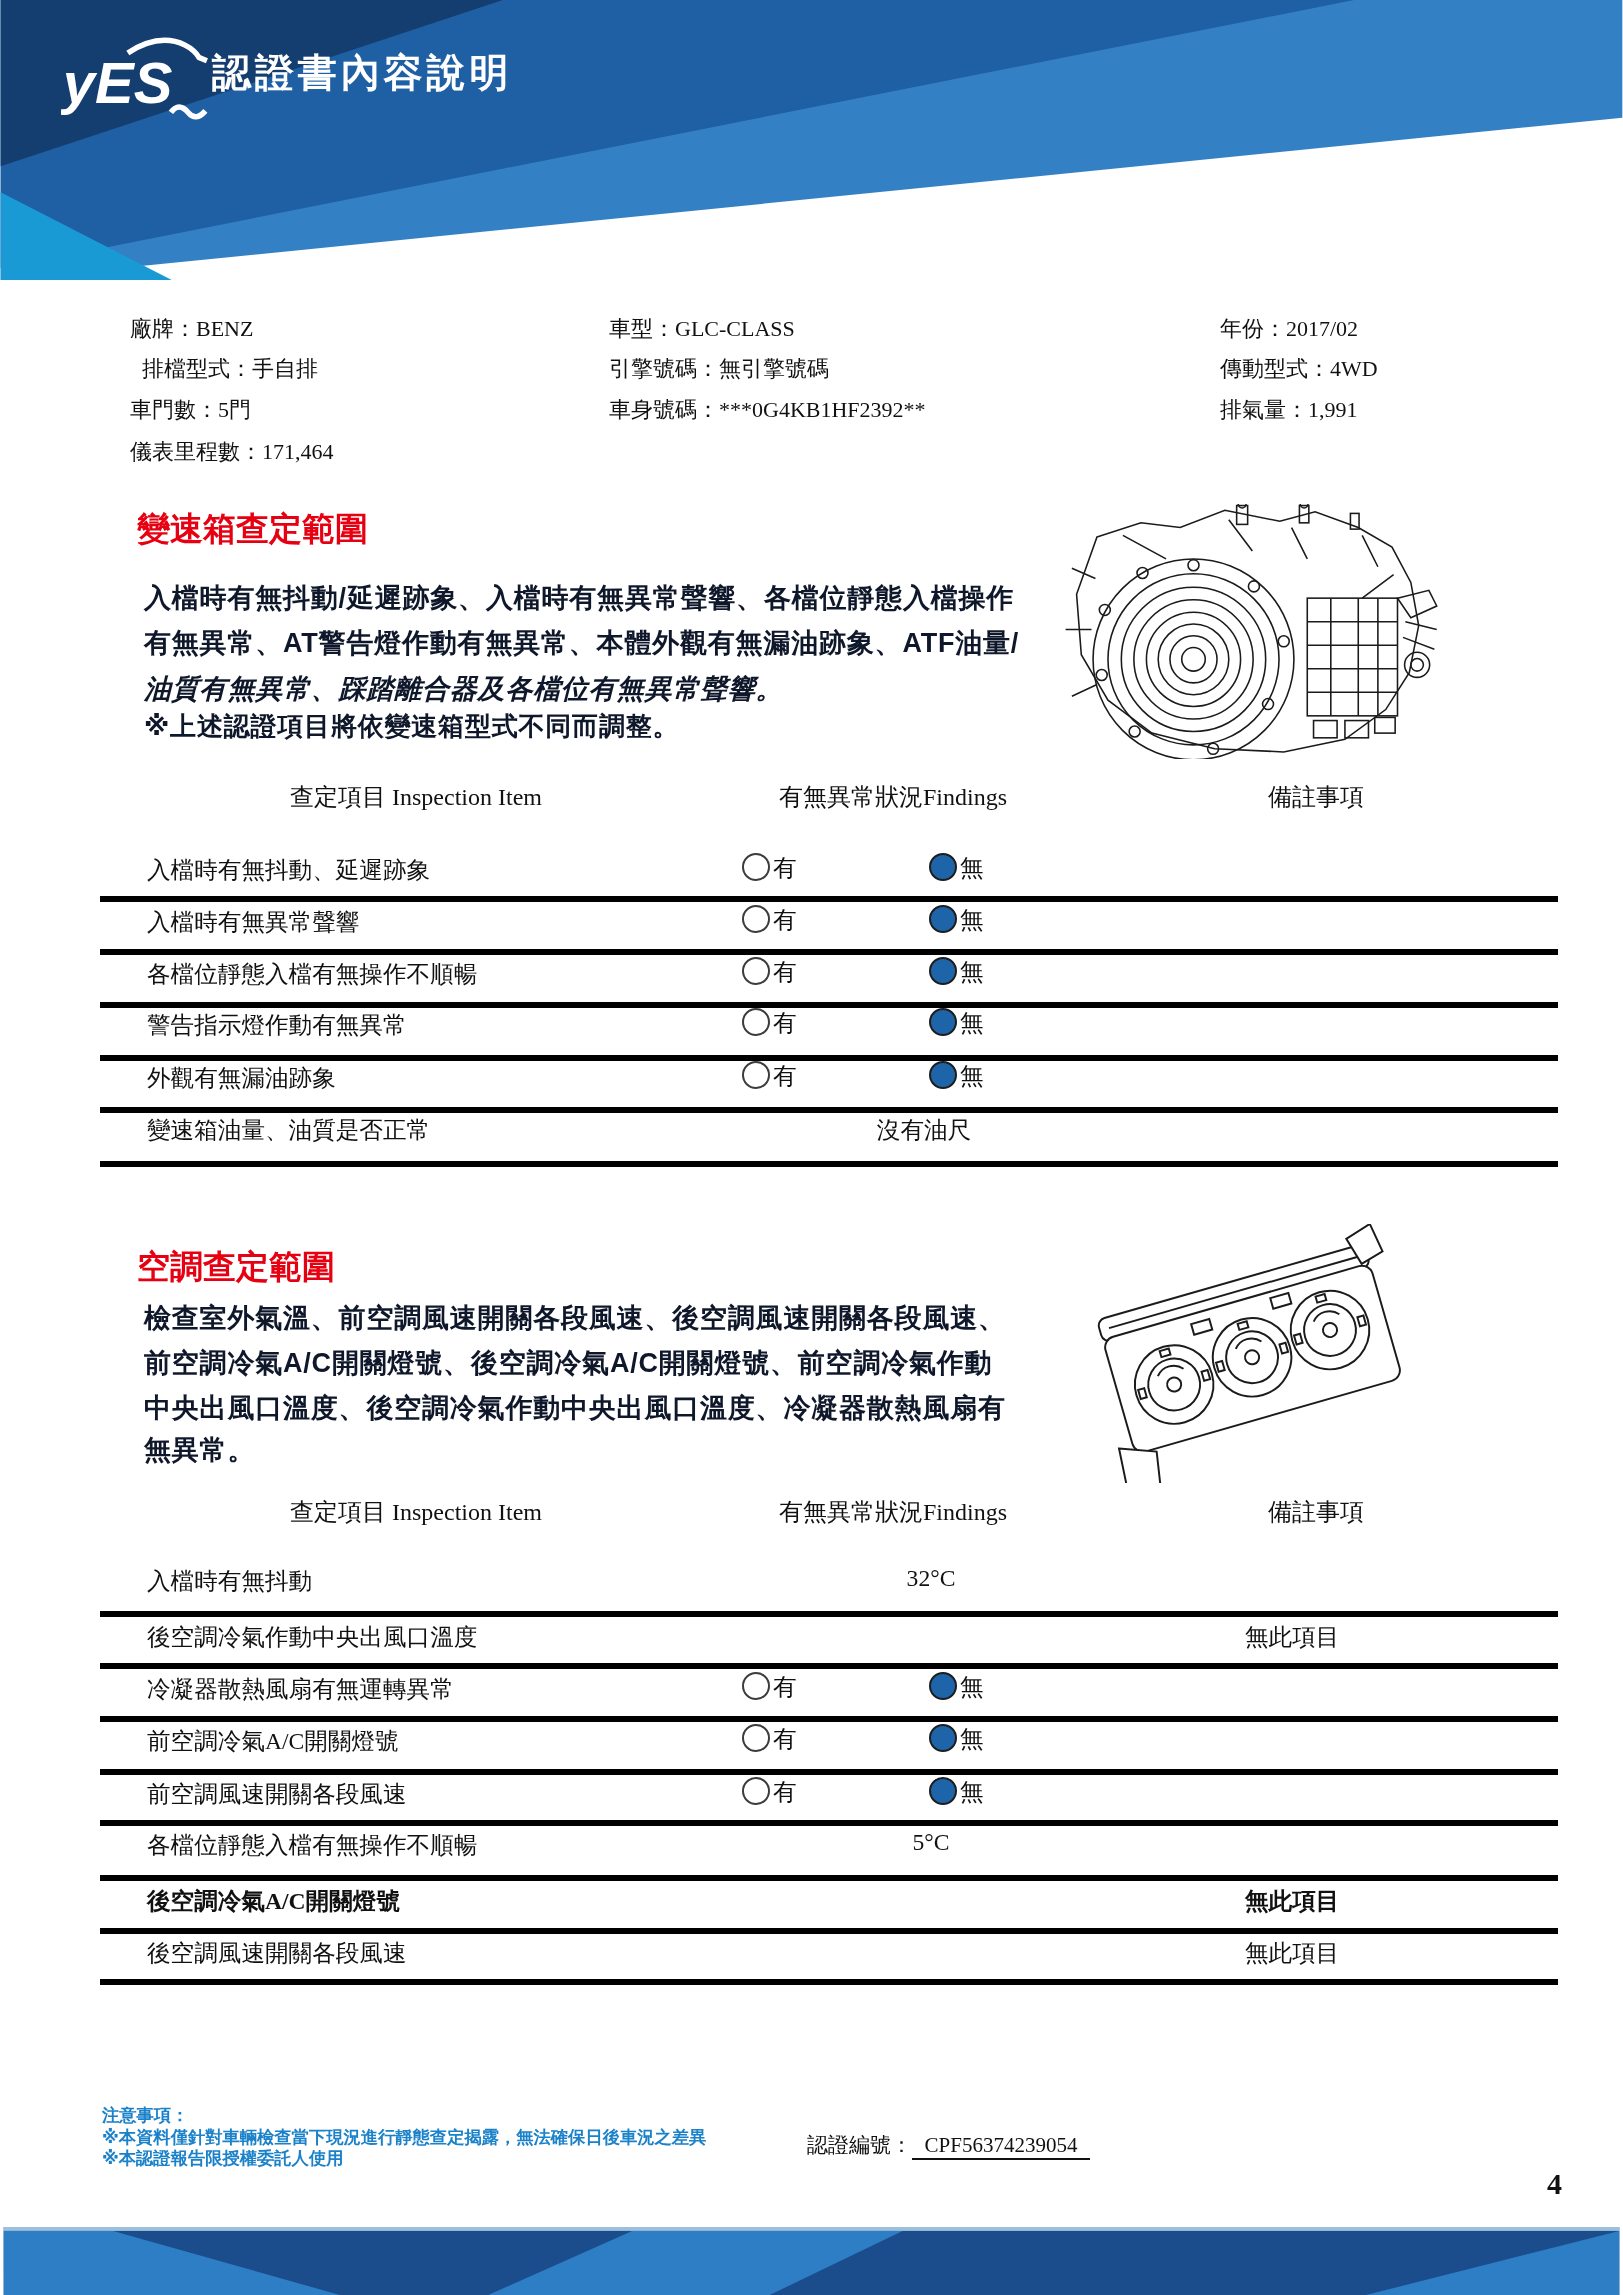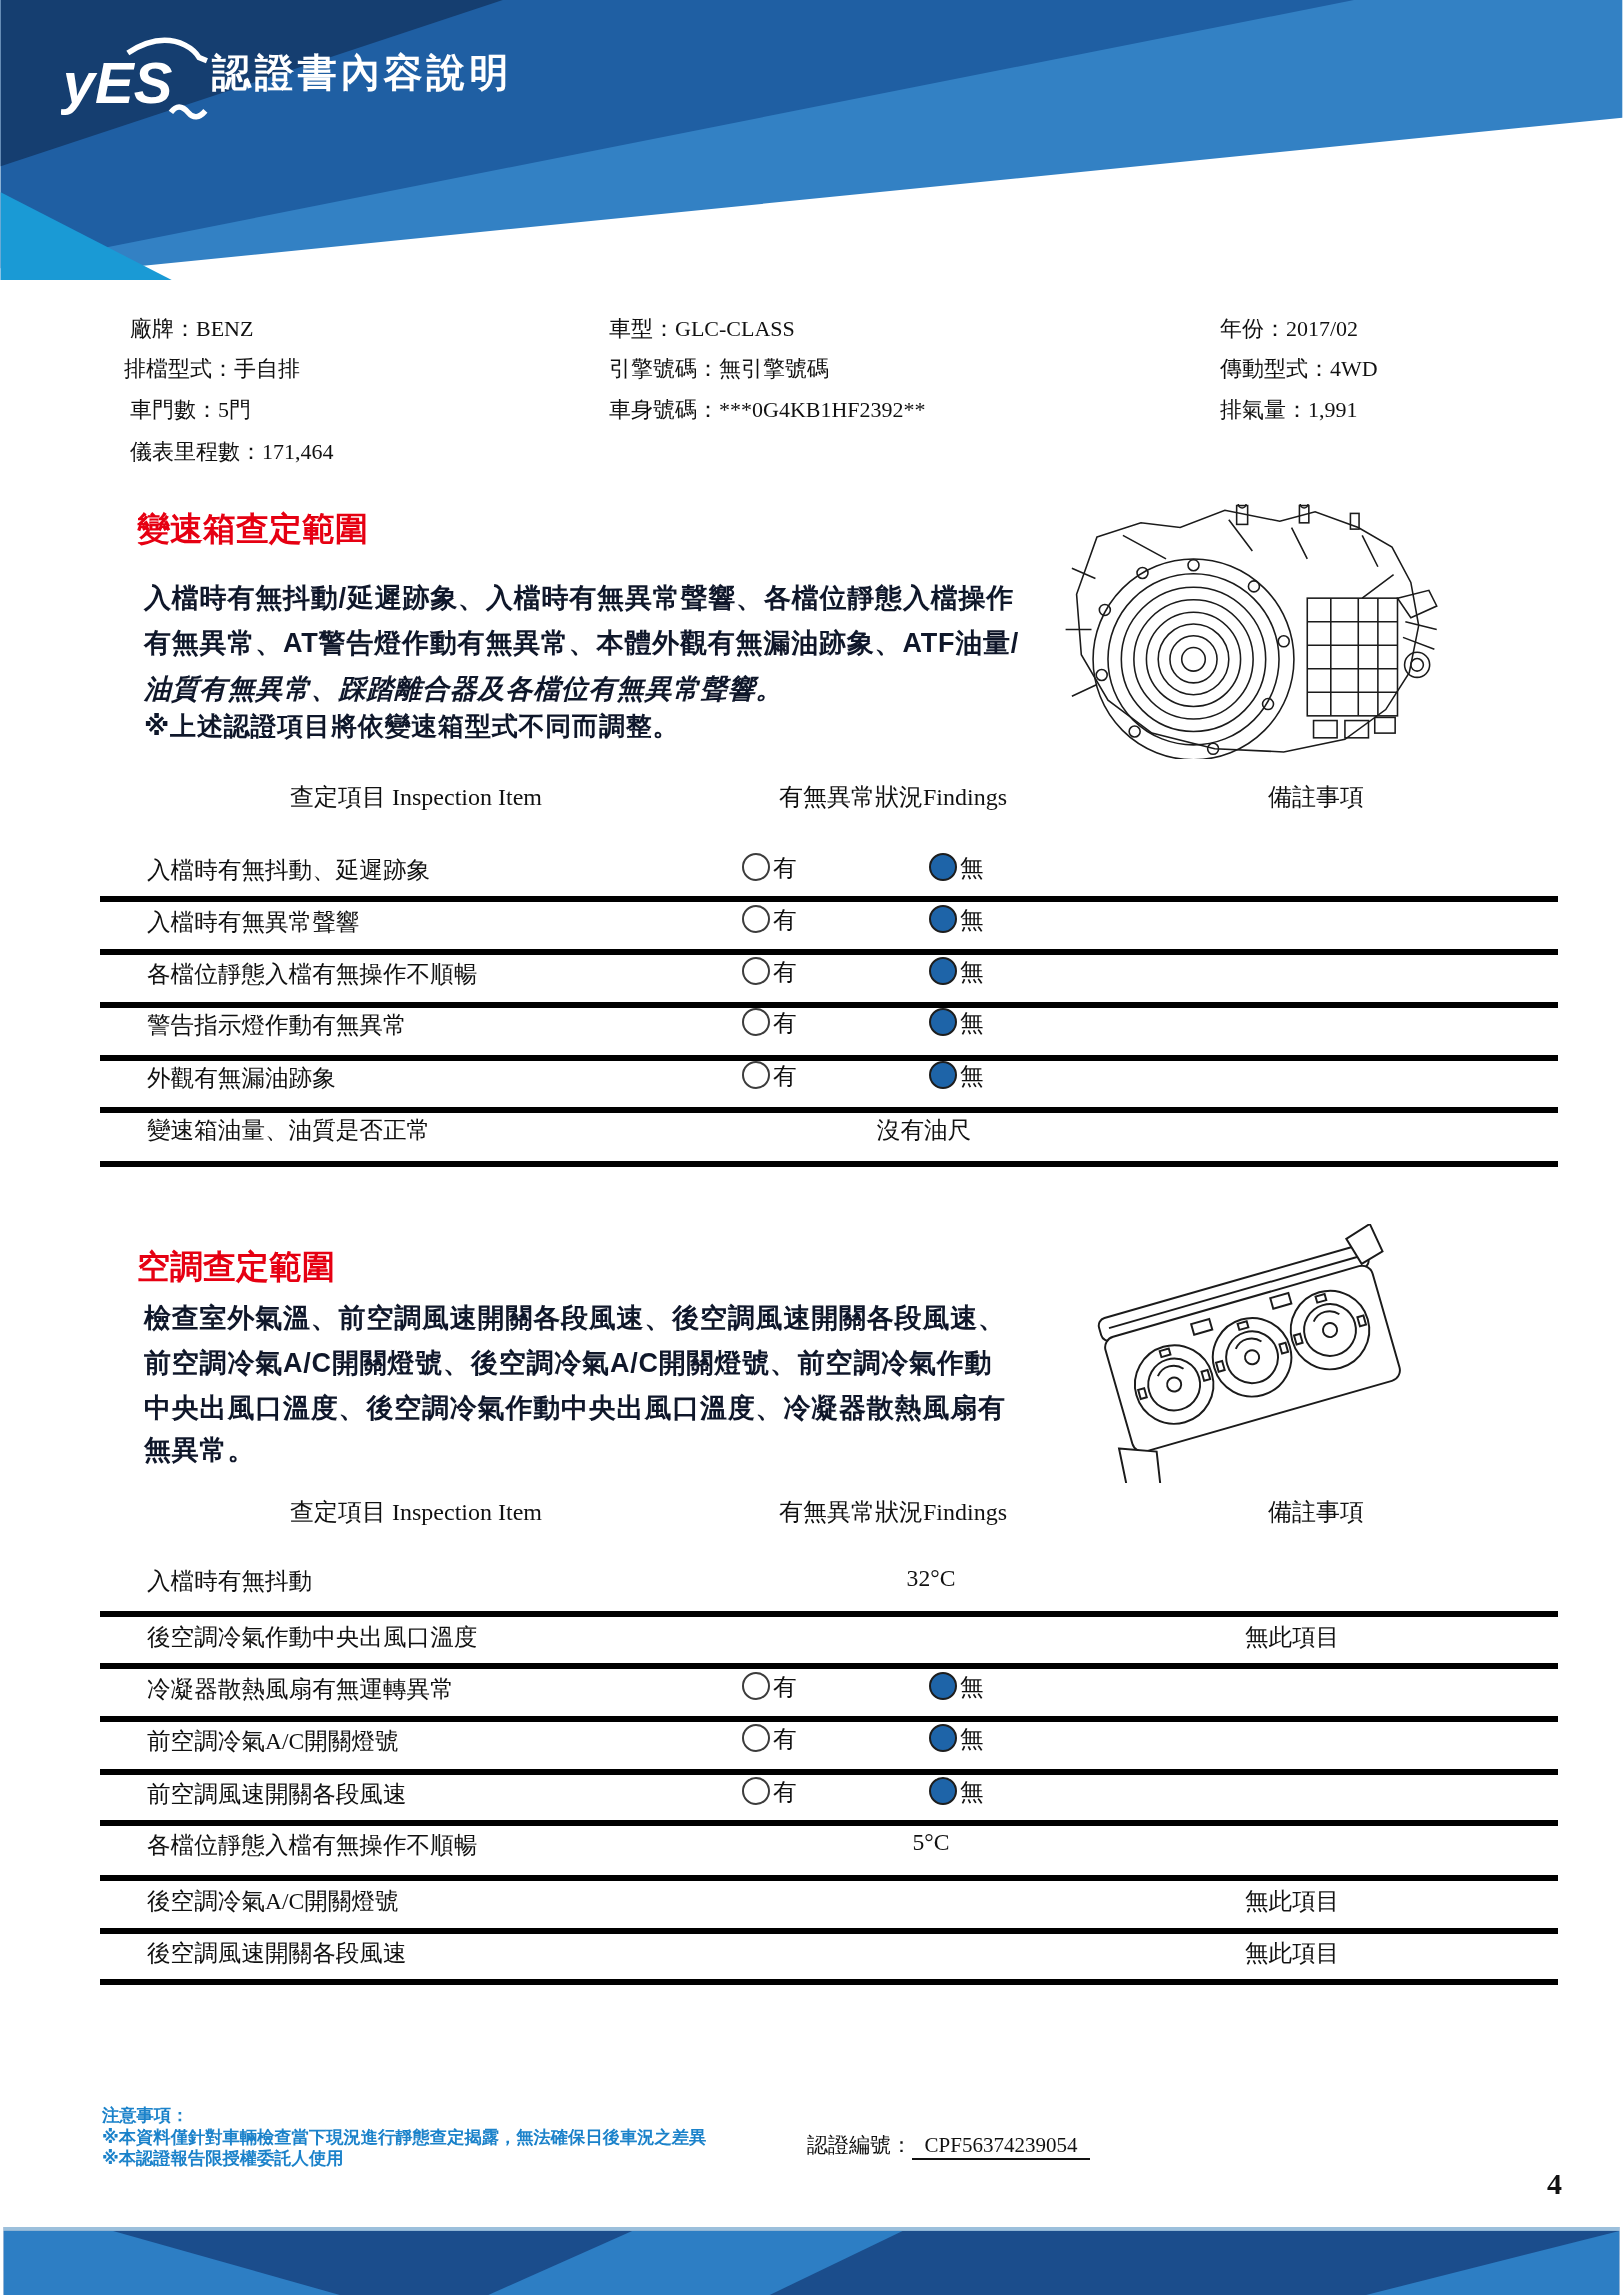--- a/index.html
+++ b/index.html
@@ -66,21 +66,21 @@
     <text x="2" y="92" font-family="Liberation Sans, sans-serif" font-style="italic" font-weight="bold" font-size="74" fill="#ffffff">yES</text>
     <path d="M140,104 q10,-14 22,0 q10,12 22,-2" fill="none" stroke="#fff" stroke-width="7"></path>
   </svg>
 
   <div class="hdr-title">認證書內容說明</div>
 
   <div class="vfield" style="left:130px;top:314px;"><span>廠牌</span><span>：</span><span>BENZ</span></div>
   <div class="vfield" style="left:609px;top:314px;"><span>車型</span><span>：</span><span>GLC-CLASS</span></div>
   <div class="vfield" style="left:1220px;top:314px;"><span>年份</span><span>：</span><span>2017/02</span></div>
 
-  <div class="vfield" style="left:124px;top:354px;"><span>排檔型式</span><span>：</span><span>手自排</span></div>
+  <div class="vfield" style="left:142px;top:354px;"><span>排檔型式</span><span>：</span><span>手自排</span></div>
   <div class="vfield" style="left:609px;top:354px;"><span>引擎號碼</span><span>：</span><span>無引擎號碼</span></div>
   <div class="vfield" style="left:1220px;top:354px;"><span>傳動型式</span><span>：</span><span>4WD</span></div>
 
   <div class="vfield" style="left:130px;top:395px;"><span>車門數</span><span>：</span><span>5門</span></div>
   <div class="vfield" style="left:609px;top:395px;"><span>車身號碼</span><span>：</span><span>***0G4KB1HF2392**</span></div>
   <div class="vfield" style="left:1220px;top:395px;"><span>排氣量</span><span>：</span><span>1,991</span></div>
 
   <div class="vfield" style="left:130px;top:437px;"><span>儀表里程數</span><span>：</span><span>171,464</span></div>
 
   <div class="sec-title" style="left:137px;top:507px;">變速箱查定範圍</div>
@@ -248,21 +248,21 @@
     <span class="rwrap" style="left:929px;"><span class="radio filled"></span><span class="rlabel">無</span></span>
   </div>
   <div class="divider" style="top:1820px;"></div>
 
   <div class="trow" style="top:1824px;">
     <span class="titem">各檔位靜態入檔有無操作不順暢</span>
     <span class="tvalue" style="left:931px;">5°C</span>
   </div>
   <div class="divider" style="top:1875px;"></div>
 
-  <div class="trow" style="top:1880px;">
+  <div class="trow" style="top:1880px;font-weight:bold;">
     <span class="titem">後空調冷氣A/C開關燈號</span>
     <span class="tremark">無此項目</span>
   </div>
   <div class="divider" style="top:1928px;"></div>
 
   <div class="trow" style="top:1932px;">
     <span class="titem">後空調風速開關各段風速</span>
     <span class="tremark">無此項目</span>
   </div>
   <div class="divider" style="top:1979px;"></div>

